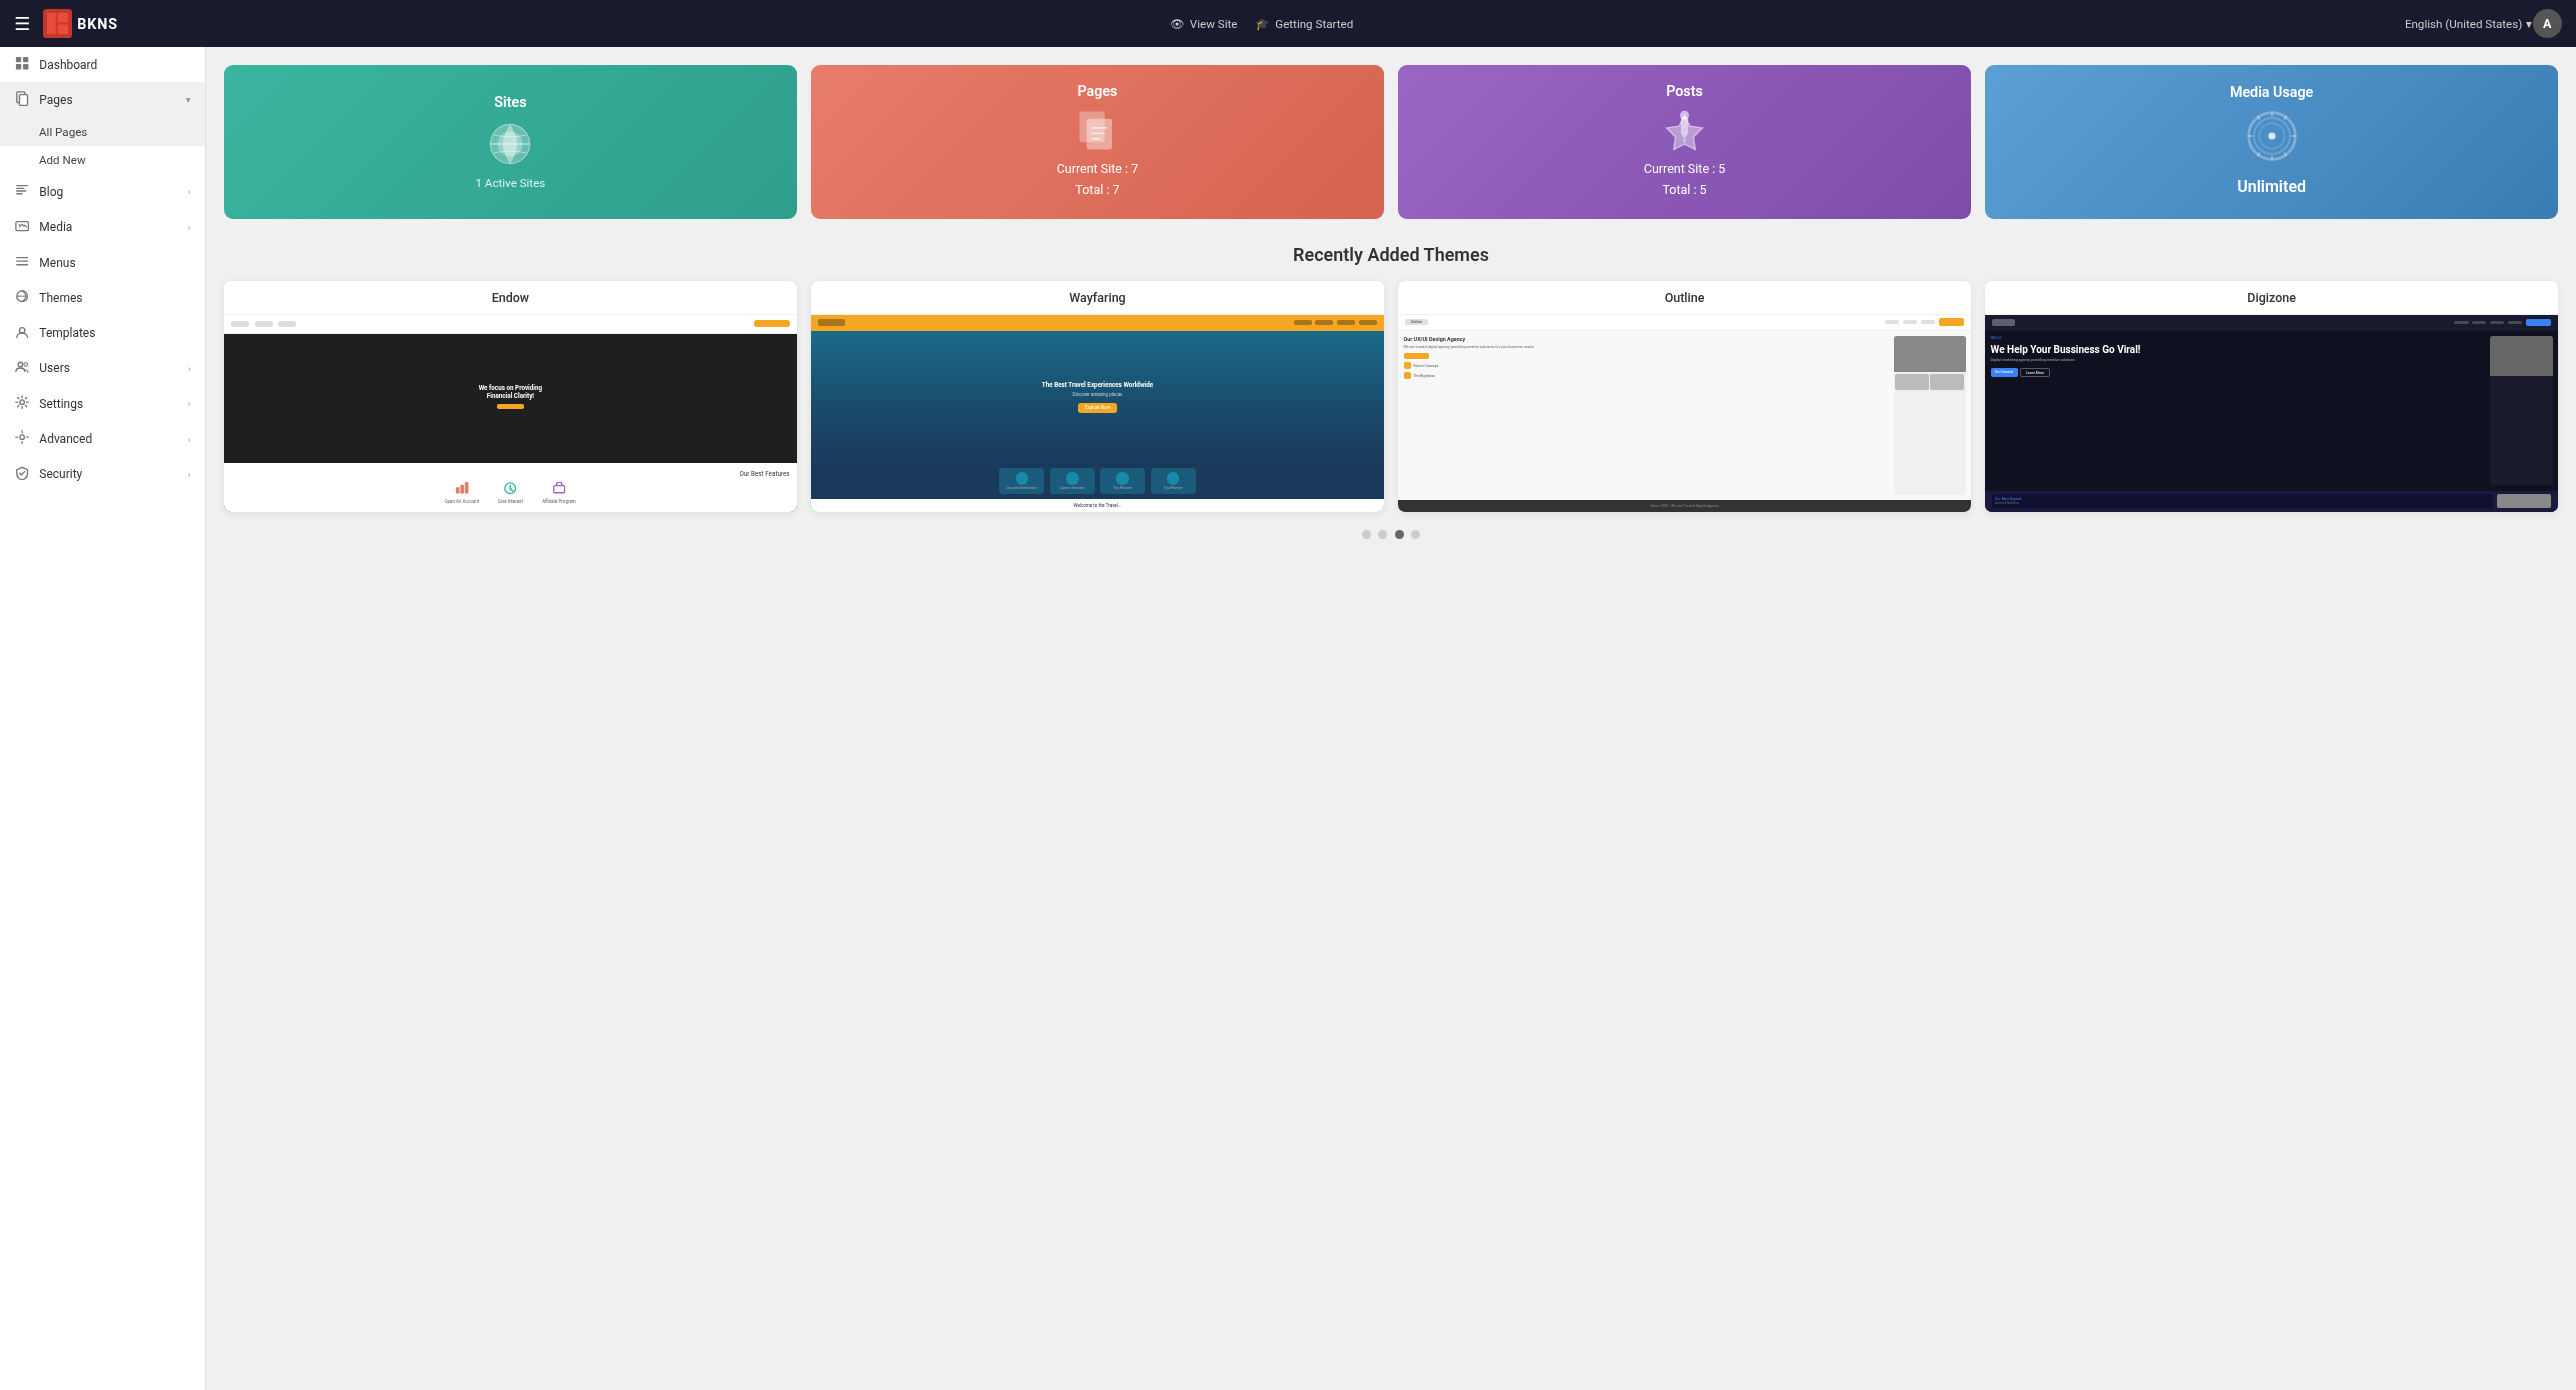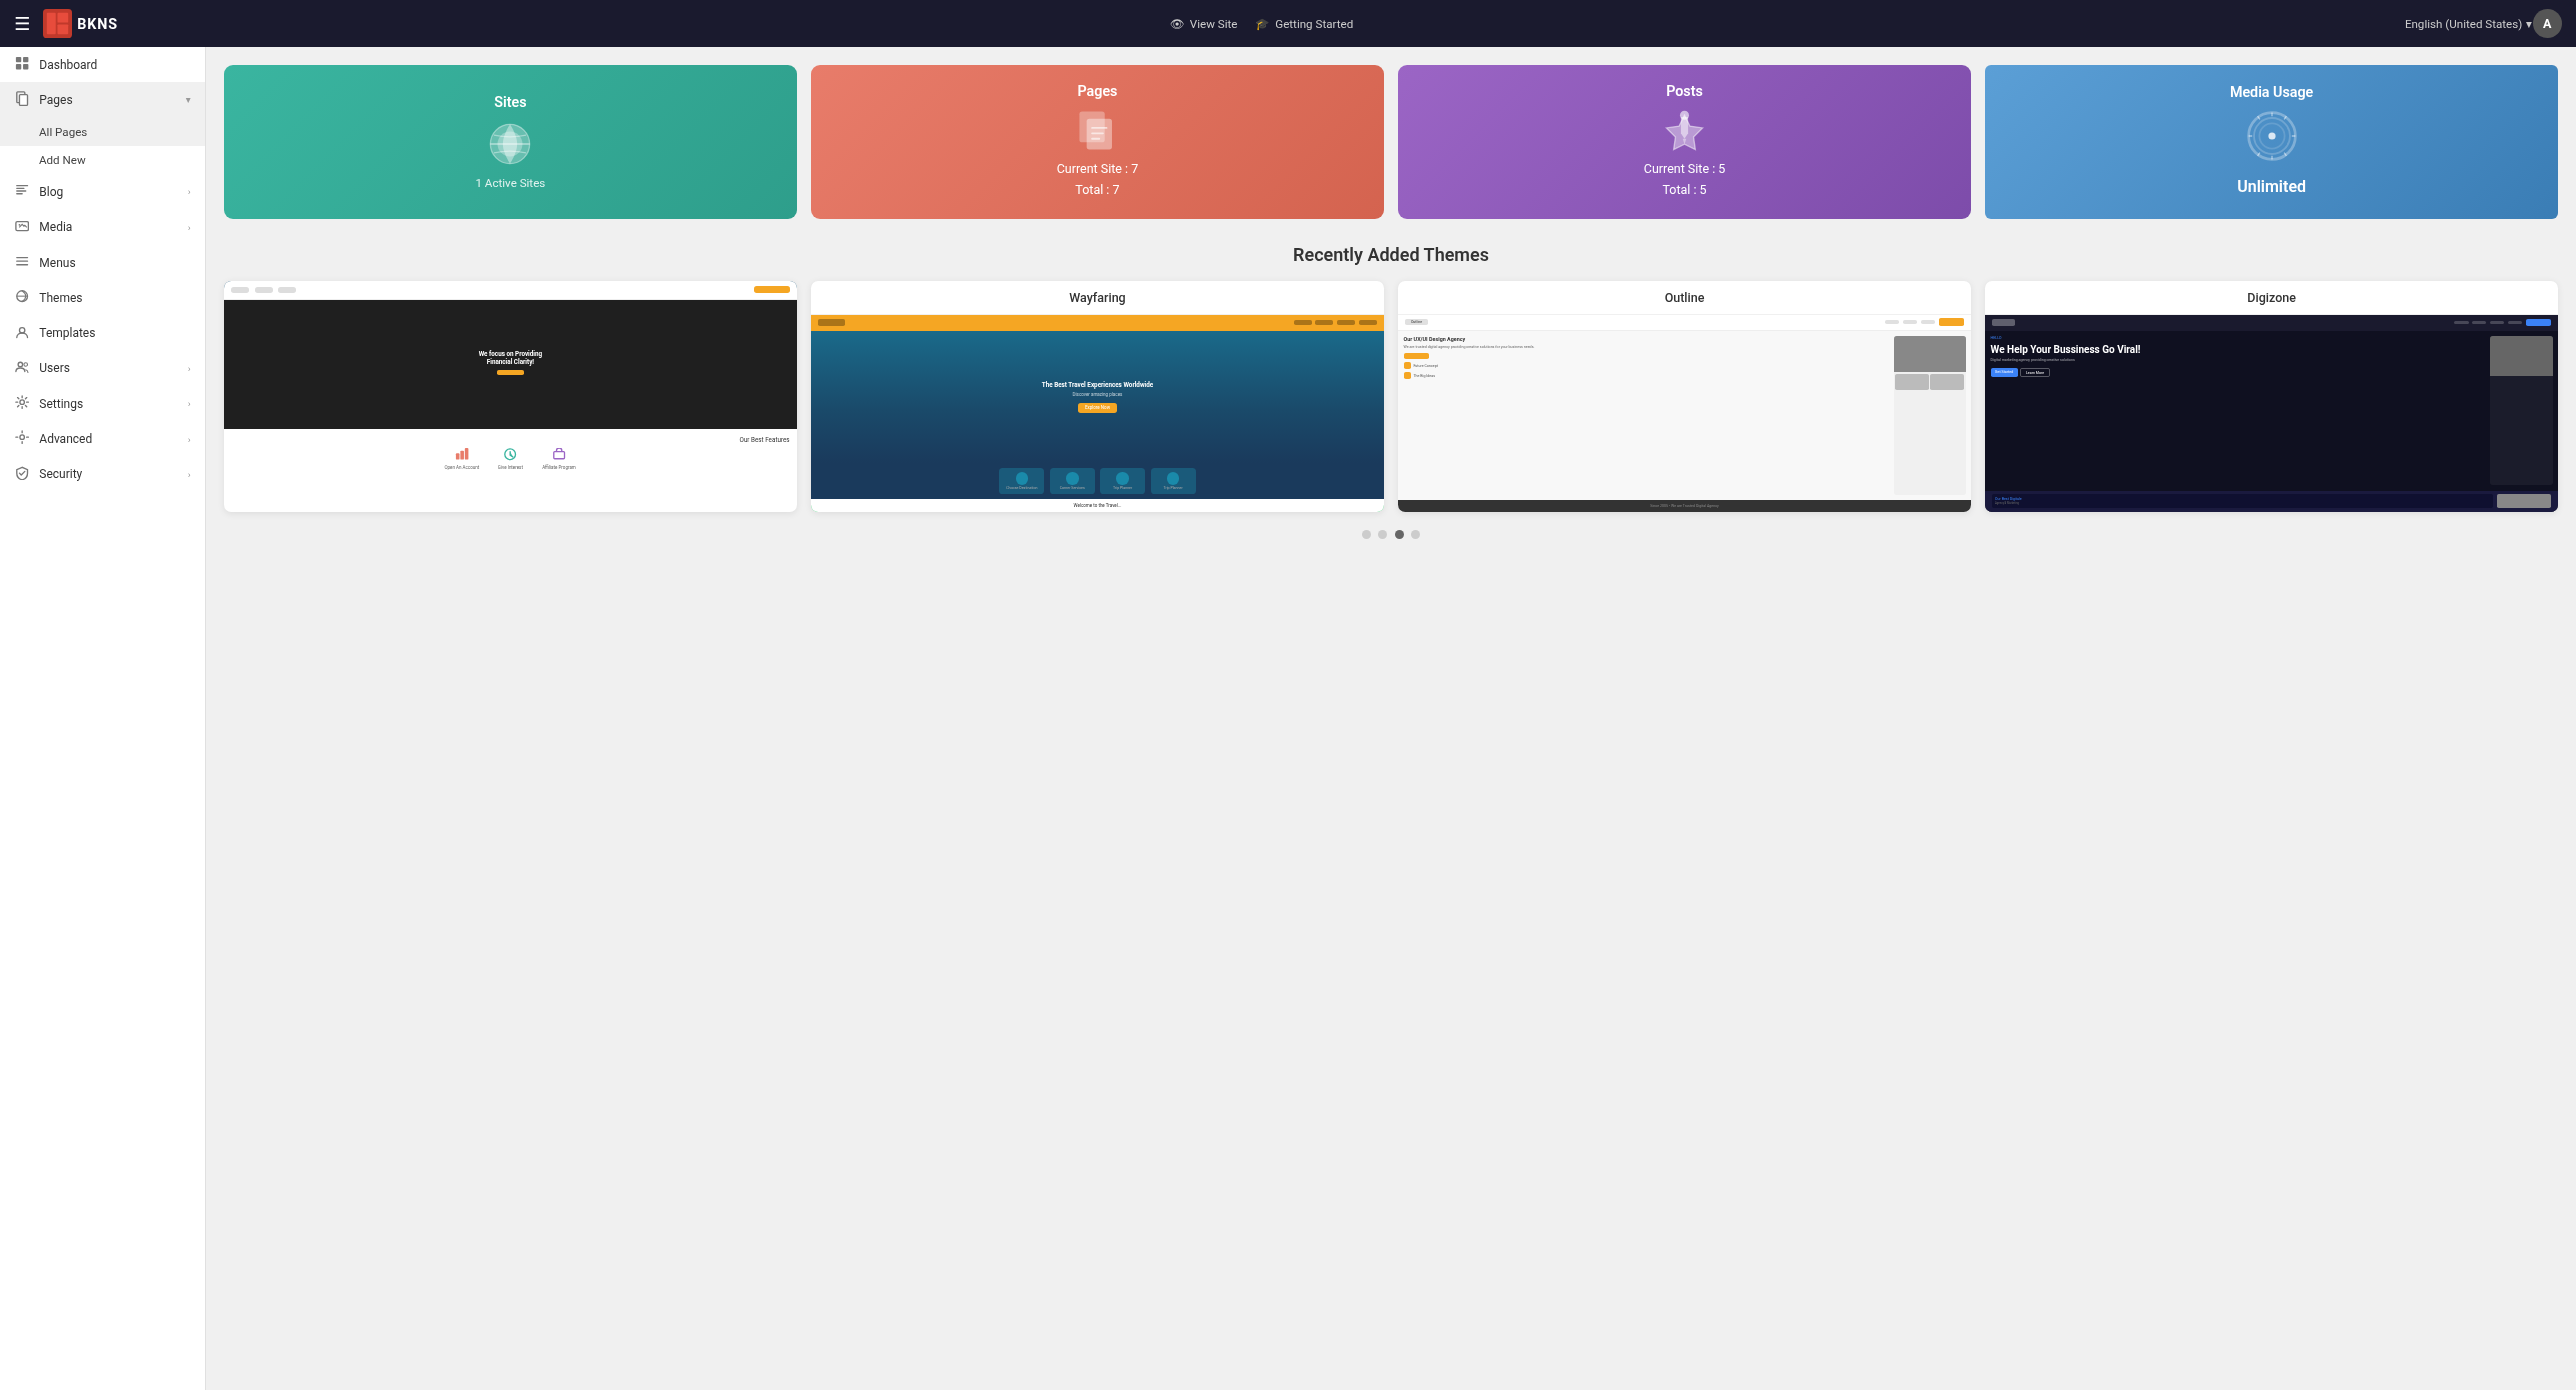--- a/index.html
+++ b/index.html
@@ -90,21 +90,21 @@
       flex-direction: column;
       align-items: center;
       justify-content: center;
       min-height: 107px;
       position: relative;
       overflow: hidden;
     }
     .stat-card-sites { background: linear-gradient(135deg, #3ab5a0, #2e9e8b); }
     .stat-card-pages { background: linear-gradient(135deg, #e87c6a, #d4634f); }
     .stat-card-posts { background: linear-gradient(135deg, #9b65c5, #7d4caa); }
-    .stat-card-media { background: linear-gradient(135deg, #5b9fd6, #3a7db5); border-radius: 6px; }
+    .stat-card-media { background: linear-gradient(135deg, #5b9fd6, #3a7db5); }
 
     .stat-card-title { font-size: 14.3px; font-weight: 600; margin-bottom: 9px; text-align: center; }
     .stat-card-value { font-size: 12.5px; text-align: center; line-height: 1.7; }
     .stat-card-sub { font-size: 11.6px; margin-top: 3.6px; opacity: 0.85; text-align: center; }
 
     
     .section-title {
       text-align: center;
       font-size: 18px;
       font-weight: 600;
@@ -477,20 +477,21 @@
         <div class="stat-card-value" style="font-size:16px; font-weight:600;">Unlimited</div>
       </div>
 
     </div>
 
     <div>
       <h2 class="section-title">Recently Added Themes</h2>
       <div class="theme-grid">
 
         <div class="theme-card">
+          <div class="theme-card-title">Endow</div>
           <div class="theme-preview theme-endow">
             <div class="theme-preview-inner">
               <div class="theme-endow-nav">
                 <div class="theme-endow-nav-dot"></div>
                 <div class="theme-endow-nav-dot"></div>
                 <div class="theme-endow-nav-dot"></div>
                 <div class="theme-endow-nav-btn"></div>
               </div>
               <div class="theme-endow-hero">
                 <div style="position:absolute;inset:0;background:rgba(30,30,30,0.85);"></div>

